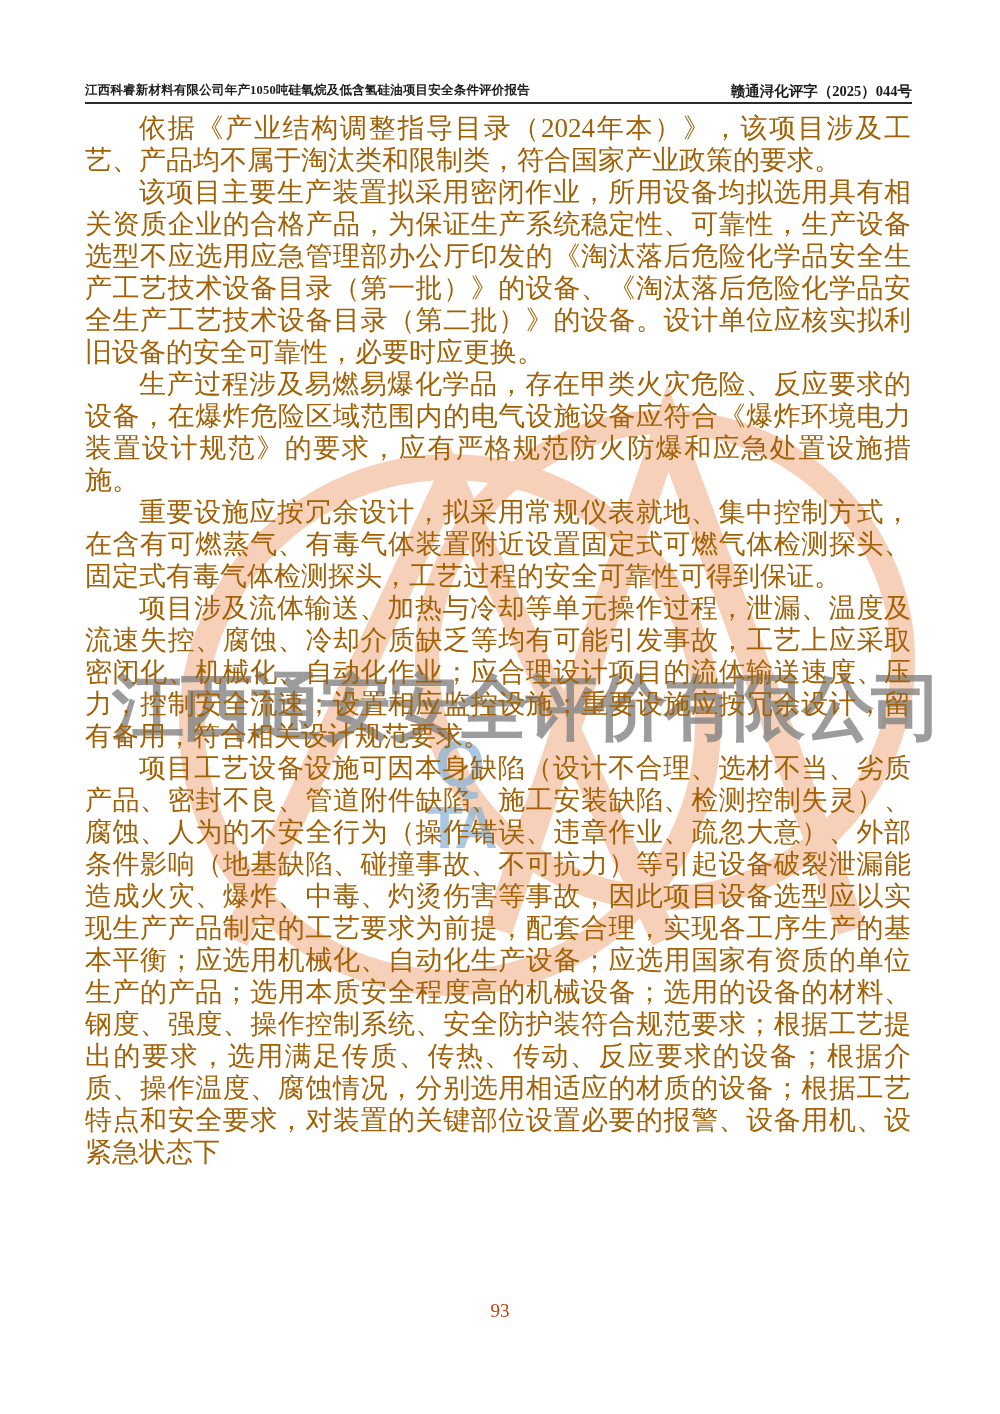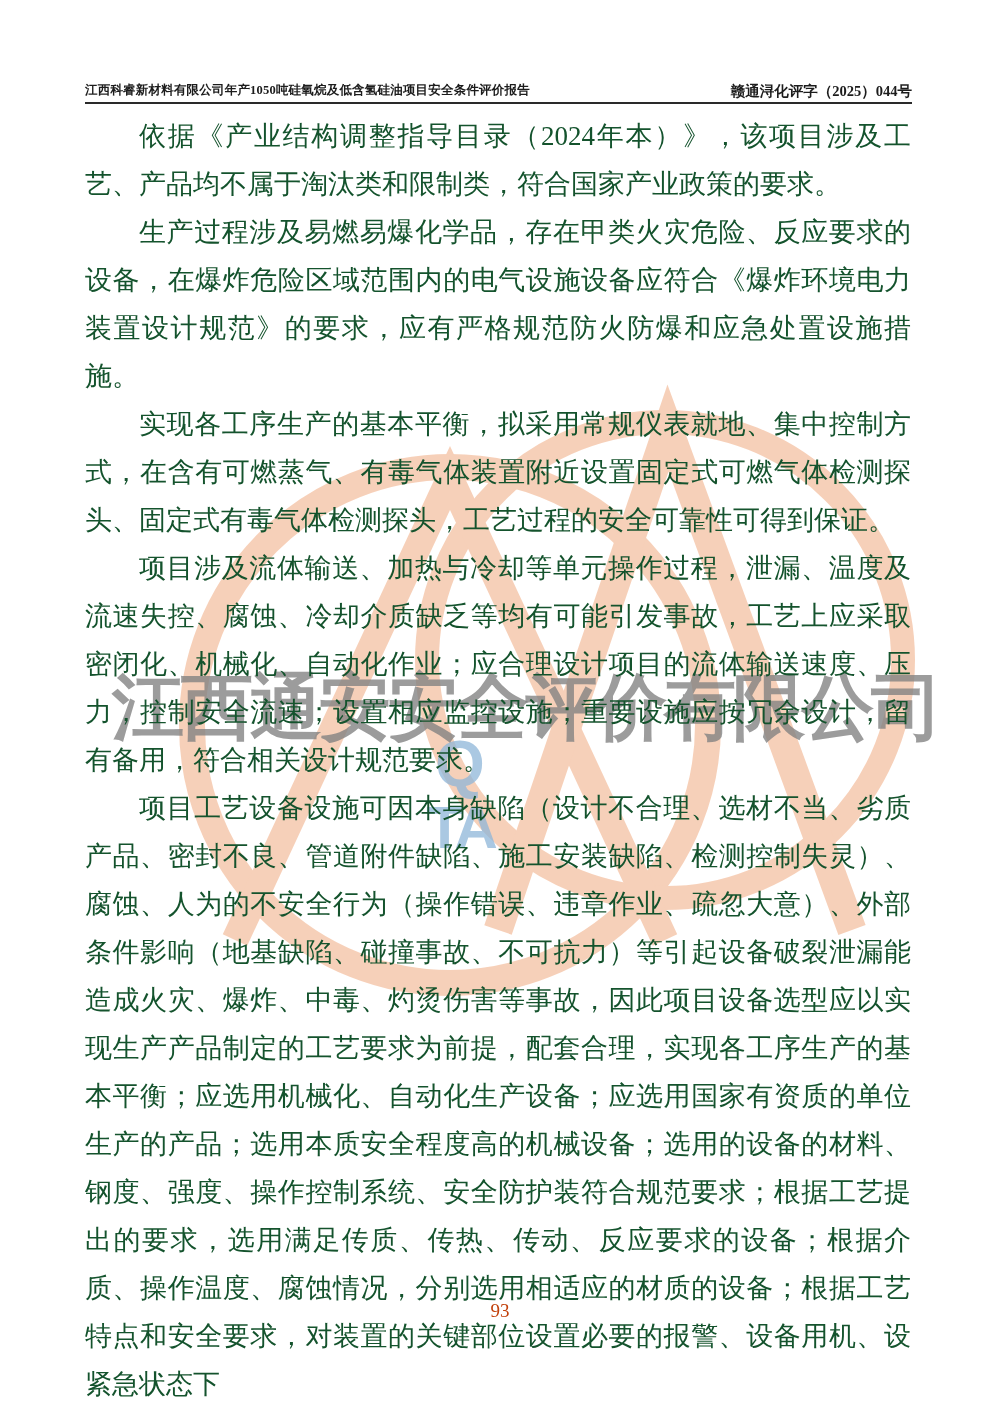--- a/index.html
+++ b/index.html
@@ -34,22 +34,22 @@
   .header-right{font-size:14.5px;white-space:nowrap;}
   .header-rule{
     position:absolute;left:85px;right:88px;top:102px;height:0;z-index:3;
     border-bottom:2.6px solid #2a2a2a;
   }
   
   .body{
     position:absolute;left:85px;top:112px;width:826px;z-index:3;
   }
   .body p{
-    margin:0;font-size:27px;line-height:48px;
-    text-align:justify;text-indent:2em;color:#14532d;
+    margin:0;font-size:27px;line-height:32px;
+    text-align:justify;text-indent:2em;color:#a16207;
   }
   
   .footer{
     position:absolute;left:0;right:0;top:1300px;z-index:3;
     text-align:center;font-size:19px;color:#c2410c;
   }
 </style>
 </head>
 <body>
 
@@ -72,21 +72,22 @@
   <div class="wm-company">江西通安安全评价有限公司</div>
 
   <div class="header">
     <span class="header-left">江西科睿新材料有限公司年产1050吨硅氧烷及低含氢硅油项目安全条件评价报告</span>
     <span class="header-right">赣通浔化评字（2025）044号</span>
   </div>
   <div class="header-rule"></div>
 
   <div class="body">
     <p>依据《产业结构调整指导目录（2024年本）》，该项目涉及工艺、产品均不属于淘汰类和限制类，符合国家产业政策的要求。</p>
+    <p>该项目主要生产装置拟采用密闭作业，所用设备均拟选用具有相关资质企业的合格产品，为保证生产系统稳定性、可靠性，生产设备选型不应选用应急管理部办公厅印发的《淘汰落后危险化学品安全生产工艺技术设备目录（第一批）》的设备、《淘汰落后危险化学品安全生产工艺技术设备目录（第二批）》的设备。设计单位应核实拟利旧设备的安全可靠性，必要时应更换。</p>
     <p>生产过程涉及易燃易爆化学品，存在甲类火灾危险、反应要求的设备，在爆炸危险区域范围内的电气设施设备应符合《爆炸环境电力装置设计规范》的要求，应有严格规范防火防爆和应急处置设施措施。</p>
-    <p>实现各工序生产的基本平衡，拟采用常规仪表就地、集中控制方式，在含有可燃蒸气、有毒气体装置附近设置固定式可燃气体检测探头、固定式有毒气体检测探头，工艺过程的安全可靠性可得到保证。</p>
+    <p>重要设施应按冗余设计，拟采用常规仪表就地、集中控制方式，在含有可燃蒸气、有毒气体装置附近设置固定式可燃气体检测探头、固定式有毒气体检测探头，工艺过程的安全可靠性可得到保证。</p>
     <p>项目涉及流体输送、加热与冷却等单元操作过程，泄漏、温度及流速失控、腐蚀、冷却介质缺乏等均有可能引发事故，工艺上应采取密闭化、机械化、自动化作业；应合理设计项目的流体输送速度、压力，控制安全流速；设置相应监控设施；重要设施应按冗余设计，留有备用，符合相关设计规范要求。</p>
     <p>项目工艺设备设施可因本身缺陷（设计不合理、选材不当、劣质产品、密封不良、管道附件缺陷、施工安装缺陷、检测控制失灵）、腐蚀、人为的不安全行为（操作错误、违章作业、疏忽大意）、外部条件影响（地基缺陷、碰撞事故、不可抗力）等引起设备破裂泄漏能造成火灾、爆炸、中毒、灼烫伤害等事故，因此项目设备选型应以实现生产产品制定的工艺要求为前提，配套合理，实现各工序生产的基本平衡；应选用机械化、自动化生产设备；应选用国家有资质的单位生产的产品；选用本质安全程度高的机械设备；选用的设备的材料、钢度、强度、操作控制系统、安全防护装符合规范要求；根据工艺提出的要求，选用满足传质、传热、传动、反应要求的设备；根据介质、操作温度、腐蚀情况，分别选用相适应的材质的设备；根据工艺特点和安全要求，对装置的关键部位设置必要的报警、设备用机、设紧急状态下</p>
   </div>
 
   <div class="footer">93</div>
 
 </div>
 
 </body></html>

